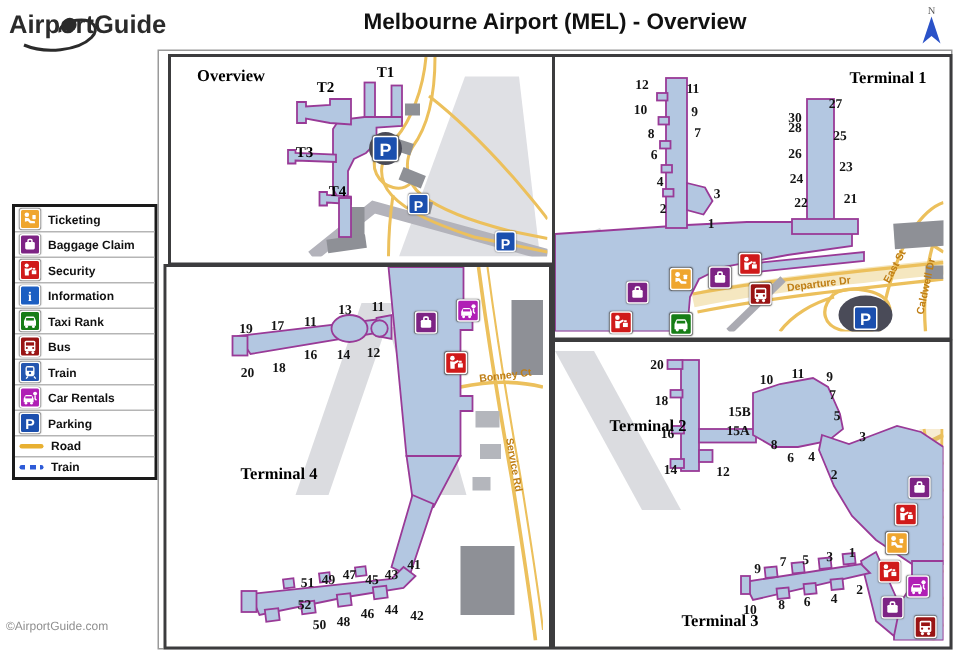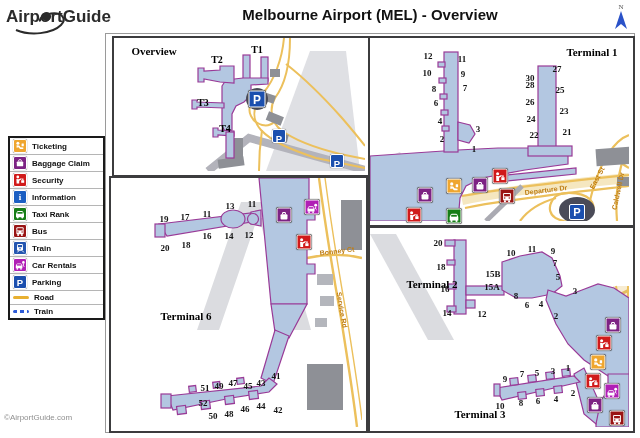--- a/index.html
+++ b/index.html
@@ -342,21 +342,21 @@
       <rect x="66" y="228" width="9" height="8" transform="rotate(-7 70 232)"></rect>
       <rect x="90" y="223" width="9" height="8" transform="rotate(-7 94 227)"></rect>
       <rect x="114" y="218" width="9" height="8" transform="rotate(-7 118 222)"></rect>
       <rect x="138" y="213" width="9" height="8" transform="rotate(-7 142 217)"></rect>
       <rect x="78" y="208" width="7" height="6" transform="rotate(-7 81 211)"></rect>
       <rect x="102" y="204" width="7" height="6" transform="rotate(-7 105 207)"></rect>
       <rect x="126" y="200" width="7" height="6" transform="rotate(-7 129 203)"></rect>
     </g>
   </svg>
   <div class="panel-overlay">
-      <span class="area-label" style="left: 75px; top: 138px;">Terminal 6</span>
+      <span class="area-label" style="left: 75px; top: 138px;">Terminal 4</span>
       <span class="gate" style="left: 53px; top: 41px;">19</span>
       <span class="gate" style="left: 74px; top: 39px;">17</span>
       <span class="gate" style="left: 96px; top: 36px;">11</span>
       <span class="gate" style="left: 119px; top: 28px;">13</span>
       <span class="gate" style="left: 141px; top: 26px;">11</span>
       <span class="gate" style="left: 54px; top: 70px;">20</span>
       <span class="gate" style="left: 75px; top: 67px;">18</span>
       <span class="gate" style="left: 96px; top: 58px;">16</span>
       <span class="gate" style="left: 118px; top: 58px;">14</span>
       <span class="gate" style="left: 138px; top: 57px;">12</span>

